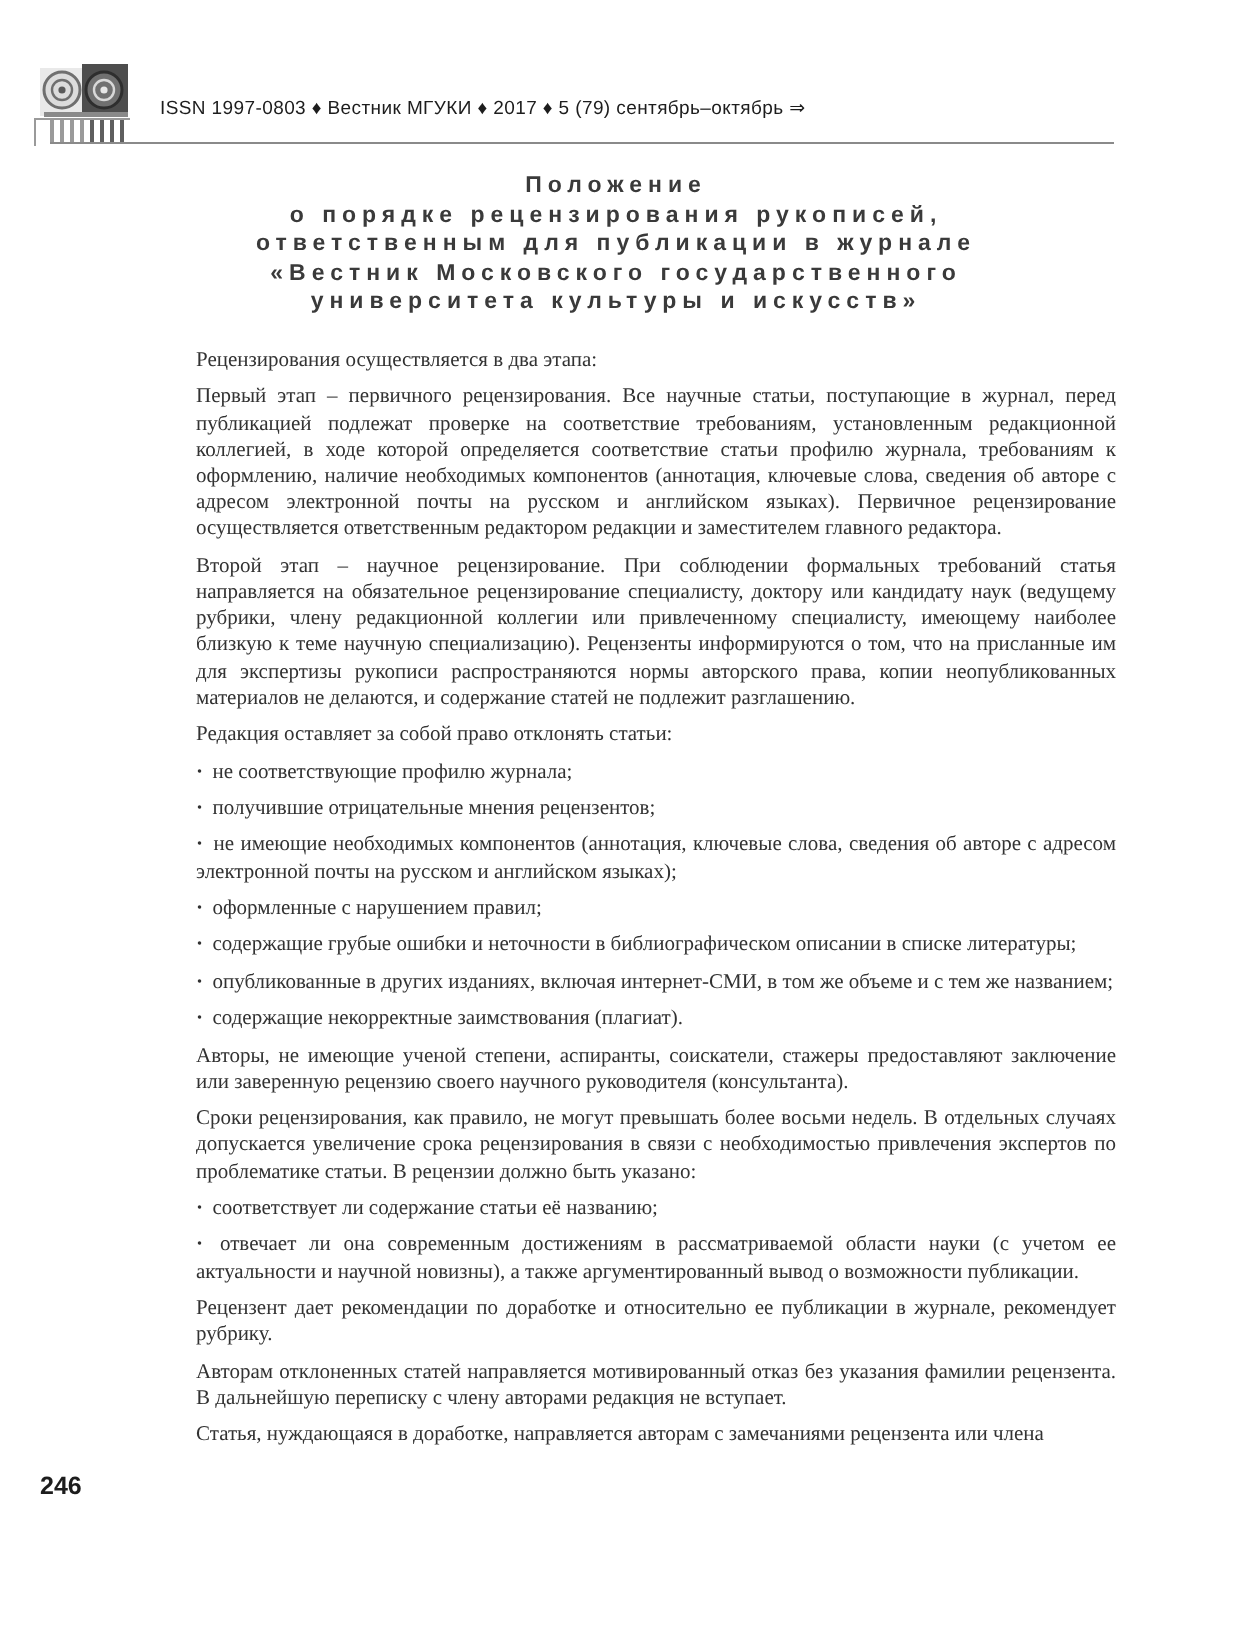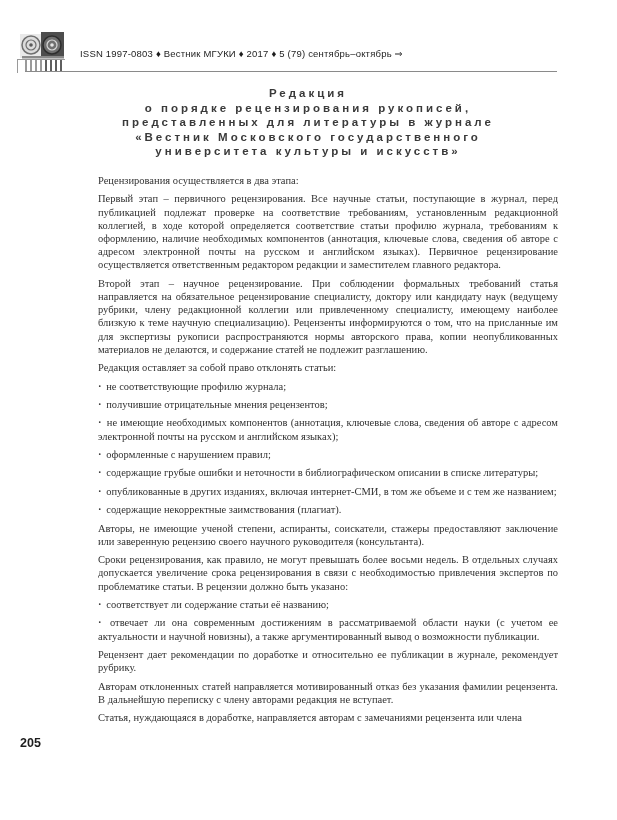--- a/index.html
+++ b/index.html
@@ -57,23 +57,23 @@
       <line x1="36" y1="27" x2="36" y2="40"></line>
         <line x1="41" y1="27" x2="41" y2="40"></line>
     </g>
   </svg>
 </div>
 <div class="logo-underline"></div>
 <div class="header-line">ISSN 1997-0803 ♦ Вестник МГУКИ ♦ 2017 ♦ 5 (79) сентябрь–октябрь ⇒</div>
 <div class="header-rule"></div>
 
 <div class="title">
-  <div>Редакция</div>
+  <div>Положение</div>
   <div>о порядке рецензирования рукописей,</div>
-  <div>представленных для литературы в журнале</div>
+  <div>ответственным для публикации в журнале</div>
   <div>«Вестник Московского государственного</div>
   <div>университета культуры и искусств»</div>
 </div>
 
 <div class="article">
     <p class="para">Рецензирования осуществляется в два этапа:</p>
     <p class="para">Первый этап – первичного рецензирования. Все научные статьи, поступающие в журнал, перед публикацией подлежат проверке на соответствие требованиям, установленным редакционной коллегией, в ходе которой определяется соответствие статьи профилю журнала, требованиям к оформлению, наличие необходимых компонентов (аннотация, ключевые слова, сведения об авторе с адресом электронной почты на русском и английском языках). Первичное рецензирование осуществляется ответственным редактором редакции и заместителем главного редактора.</p>
     <p class="para">Второй этап – научное рецензирование. При соблюдении формальных требований статья направляется на обязательное рецензирование специалисту, доктору или кандидату наук (ведущему рубрики, члену редакционной коллегии или привлеченному специалисту, имеющему наиболее близкую к теме научную специализацию). Рецензенты информируются о том, что на присланные им для экспертизы рукописи распространяются нормы авторского права, копии неопубликованных материалов не делаются, и содержание статей не подлежит разглашению.</p>
     <p class="para">Редакция оставляет за собой право отклонять статьи:</p>
     <p class="bullet"><span class="marker">·&nbsp; </span>не соответствующие профилю журнала;</p>
@@ -85,13 +85,13 @@
     <p class="bullet"><span class="marker">·&nbsp; </span>содержащие некорректные заимствования (плагиат).</p>
     <p class="para">Авторы, не имеющие ученой степени, аспиранты, соискатели, стажеры предоставляют заключение или заверенную рецензию своего научного руководителя (консультанта).</p>
     <p class="para">Сроки рецензирования, как правило, не могут превышать более восьми недель. В отдельных случаях допускается увеличение срока рецензирования в связи с необходимостью привлечения экспертов по проблематике статьи. В рецензии должно быть указано:</p>
     <p class="bullet"><span class="marker">·&nbsp; </span>соответствует ли содержание статьи её названию;</p>
     <p class="bullet"><span class="marker">·&nbsp; </span>отвечает ли она современным достижениям в рассматриваемой области науки (с учетом ее актуальности и научной новизны), а также аргументированный вывод о возможности публикации.</p>
     <p class="para">Рецензент дает рекомендации по доработке и относительно ее публикации в журнале, рекомендует рубрику.</p>
     <p class="para">Авторам отклоненных статей направляется мотивированный отказ без указания фамилии рецензента. В дальнейшую переписку с члену авторами редакция не вступает.</p>
     <p class="para">Статья, нуждающаяся в доработке, направляется авторам с замечаниями рецензента или члена</p>
   </div>
 
-<div class="page-number">205</div>
+<div class="page-number">246</div>
 
 </body></html>

